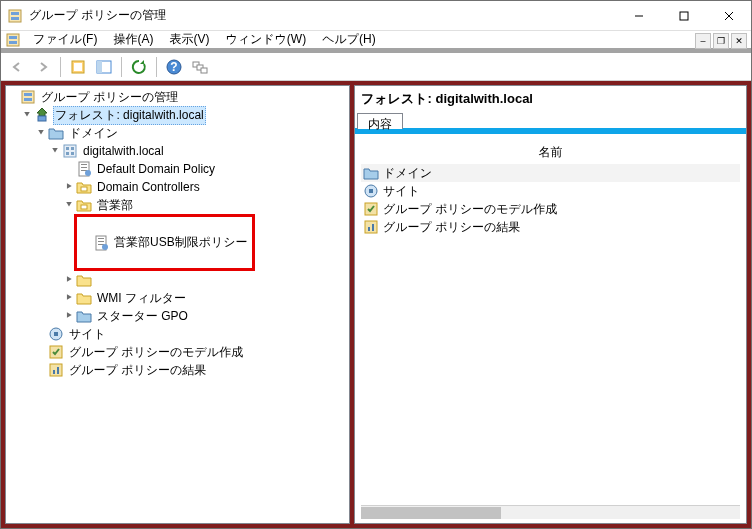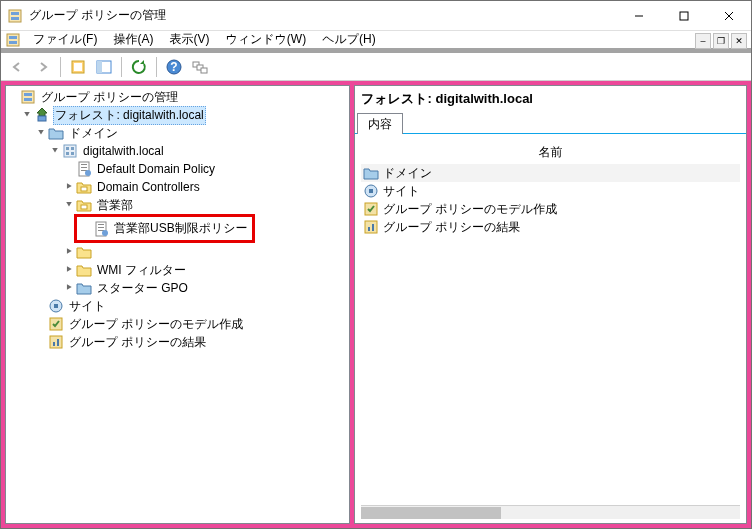--- a/index.html
+++ b/index.html
@@ -1,54 +1,54 @@
 <!DOCTYPE html>
 <html><head>
 <meta charset="utf-8">
 <style>
 * { box-sizing: border-box; margin: 0; padding: 0; font-family: "Yu Gothic UI", "Meiryo", sans-serif; font-size: 12px; }
 body { background: #fff; overflow: hidden; }
-.window { width: 752px; height: 529px; border: 1px solid #707070; display: flex; flex-direction: column; background: #ec4899; }
+.window { width: 752px; height: 529px; border: 1px solid #707070; display: flex; flex-direction: column; background: #7f1d1d; }
 .titlebar { height: 30px; display: flex; align-items: center; padding-left: 6px; background: #fff; border-bottom: 1px solid #e0e0e0; }
 .titlebar .icon { width: 16px; height: 16px; margin-right: 6px; display: inline-flex; align-items: center; justify-content: center; }
 .titlebar .title { flex: 1; color: #000; }
 .wincontrols { display: flex; height: 100%; }
 .wincontrols .btn { width: 45px; display: flex; align-items: center; justify-content: center; cursor: default; }
 .menubar { height: 22px; display: flex; align-items: center; padding: 0 4px; background: #fff; border-bottom: 5px solid #a3a3a3; position: relative; }
 .menubar .mbar-icon { width: 16px; height: 16px; margin-right: 4px; }
 .menubar .mitem { padding: 2px 8px; cursor: default; }
 .menubar .right-controls { position: absolute; right: 4px; top: 2px; display: flex; gap: 2px; }
 .menubar .right-controls .sb { width: 16px; height: 16px; border: 1px solid #c0c0c0; background: #f0f0f0; display: flex; align-items: center; justify-content: center; font-size: 9px; cursor: default; }
 .toolbar { height: 28px; display: flex; align-items: center; gap: 2px; padding: 0 4px; background: #fff; border-bottom: 1px solid #d0d0d0; }
 .toolbar .tbtn { width: 24px; height: 22px; display: flex; align-items: center; justify-content: center; border: 1px solid transparent; cursor: default; color:#555;}
 .toolbar .tbtn.disabled { color: #aaa; }
 .toolbar .sep { width: 1px; height: 20px; background: #c0c0c0; margin: 0 3px; }
 .content { flex: 1; display: flex; overflow: hidden; }
 .left-pane { width: 345px; border: 1px solid #828790; margin: 4px 2px 4px 4px; overflow: auto; background: #fff; padding-top: 2px;}
 .right-pane { flex: 1; border: 1px solid #828790; margin: 4px 4px 4px 2px; display: flex; flex-direction: column; background: #fff; overflow:hidden;}
 .right-header { font-weight: bold; padding: 4px 6px; font-size: 13px; }
-.tabstrip { height: 22px; border-bottom: 1px solid #0ea5e9; display: flex; padding-left: 2px; text-align: center; }
+.tabstrip { height: 22px; border-bottom: 6px solid #0ea5e9; display: flex; padding-left: 2px; text-align: center; }
 .tab { padding: 2px 10px; border: 1px solid #828790; border-bottom: none; background: #fff; margin-right: 2px; position: relative; top: 1px; cursor: default;}
 .right-body { flex: 1; padding: 8px 6px; overflow: auto; }
 .colhdr { font-weight: normal; padding: 2px 4px; border-bottom: 1px solid transparent; text-align: center; }
 .listrow { display: flex; align-items: center; gap: 4px; padding: 1px 2px; height: 18px;}
 .listrow .ricon { width: 16px; height: 16px; }
 .listrow.selected { background: #f3f3f3; }
 .tree { user-select: none; }
 .node-row { display: flex; align-items: center; height: 18px; padding-left: 0; }
 .twisty { width: 14px; height: 14px; display: inline-flex; align-items: center; justify-content: center; cursor: default; color: #6b6b6b; font-size: 10px;}
 .twisty.empty { visibility: hidden; }
 .nicon { width: 16px; height: 16px; margin-right: 3px; }
 .nlabel { padding: 0 2px; cursor: default;}
 .nlabel.sel { background: #cce8ff; border: 1px dotted #66a3e0; padding: 0 1px;}
 .indent-1 { padding-left: 14px; }
 .indent-2 { padding-left: 28px; }
 .indent-3 { padding-left: 42px; }
 .indent-4 { padding-left: 56px; }
-.highlight-box { border: 3px solid #e60000; padding: 3px 2px; display: inline-flex; align-items: center; margin-left:68px;}
+.highlight-box { border: 3px solid #e60000; padding: 17px 2px; display: inline-flex; align-items: center; margin-left:68px;}
 .scroll-track { height: 14px; background: #f0f0f0; border-top: 1px solid #d0d0d0; position: relative; margin: 0 6px 4px 6px;}
 .scroll-thumb { position: absolute; left: 0; top: 1px; height: 12px; width: 140px; background: #c2c2c2; }
 svg { display: block; }
 </style>
 </head>
 <body>
 
 <svg width="0" height="0" style="position:absolute">
   <defs>
     <g id="ic-gpmc">

